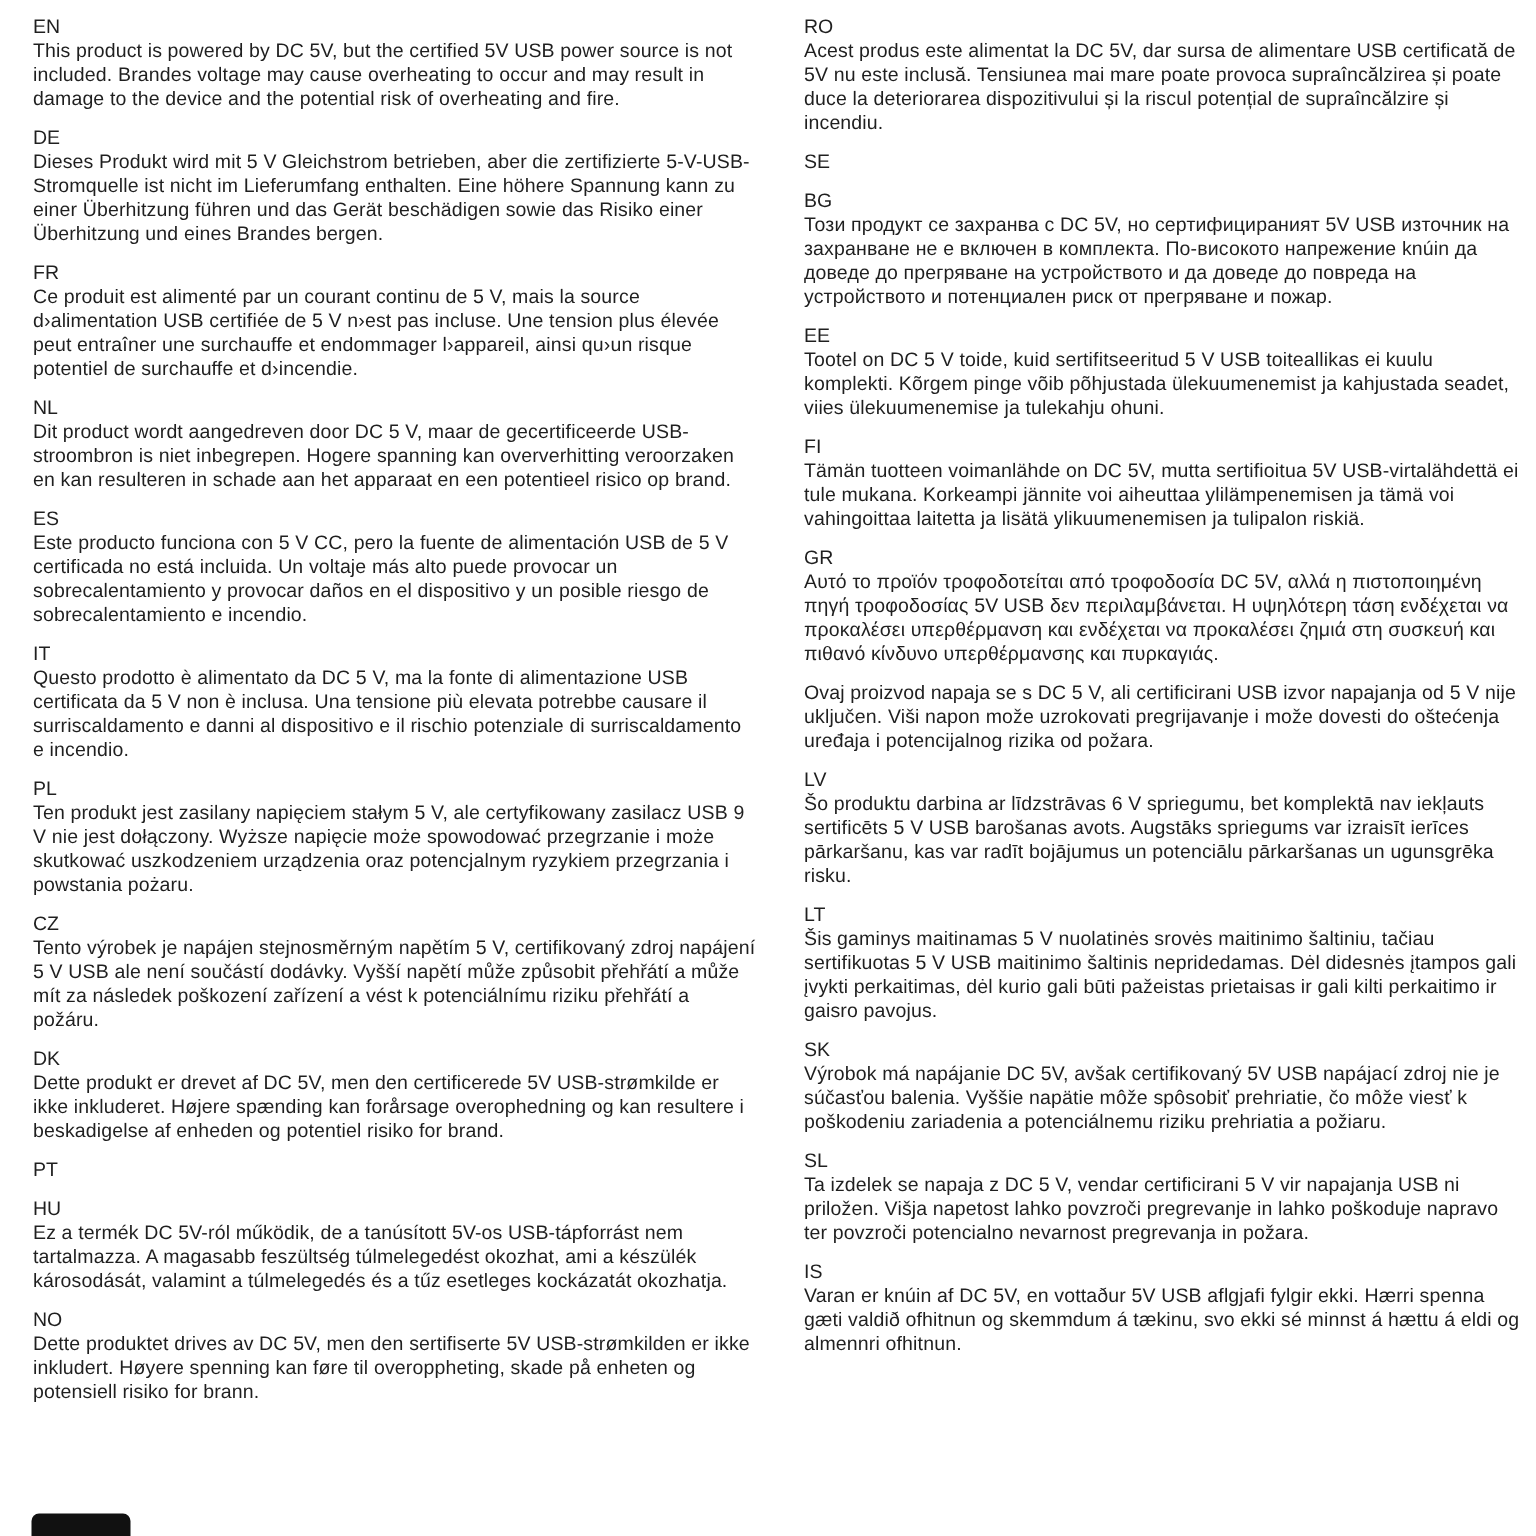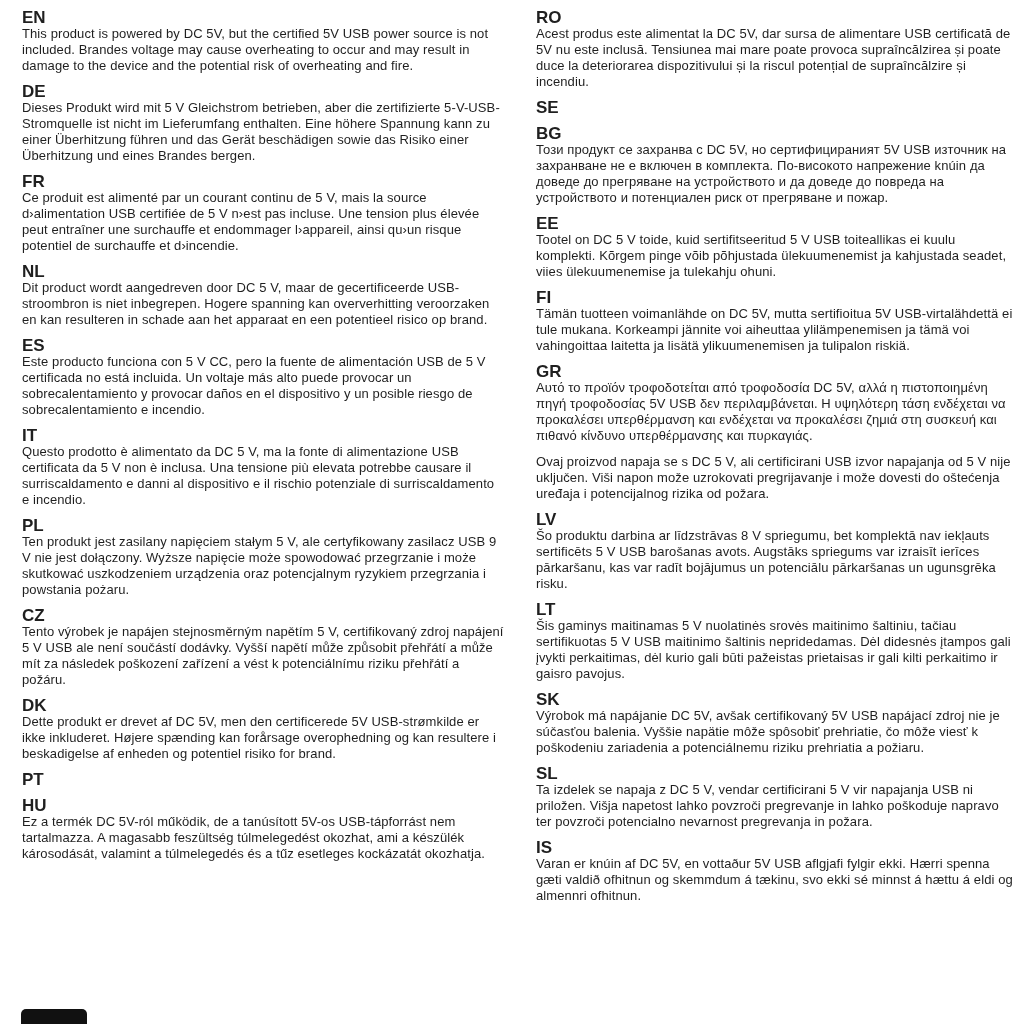--- a/index.html
+++ b/index.html
@@ -23,22 +23,22 @@
     box-sizing: border-box;
   }
   .col {
     width: 482px;
     flex: 0 0 482px;
   }
   .lang-section {
     margin: 0 0 10px 0;
   }
   .lang-code {
-    font-size: 17px;
-    font-weight: 700;
+    font-size: 13px;
+    font-weight: 400;
     line-height: 16px;
     margin: 0;
     padding: 0;
   }
   .lang-text {
     font-size: 13px;
     font-weight: 400;
     line-height: 16px;
     margin: 0;
     padding: 0;
@@ -106,20 +106,24 @@
 
   <section class="lang-section">
     <h2 class="lang-code">PT</h2>
   </section>
 
   <section class="lang-section">
     <h2 class="lang-code">HU</h2>
     <p class="lang-text">Ez a termék DC 5V-ról működik, de a tanúsított 5V-os USB-tápforrást nem tartalmazza. A magasabb feszültség túlmelegedést okozhat, ami a készülék károsodását, valamint a túlmelegedés és a tűz esetleges kockázatát okozhatja.</p>
   </section>
 
+  <section class="lang-section">
+    <h2 class="lang-code">NO</h2>
+    <p class="lang-text">Dette produktet drives av DC 5V, men den sertifiserte 5V USB-strømkilden er ikke inkludert. Høyere spenning kan føre til overoppheting, skade på enheten og potensiell risiko for brann.</p>
+  </section>
 </div>
   <div class="col">
   <section class="lang-section">
     <h2 class="lang-code">RO</h2>
     <p class="lang-text">Acest produs este alimentat la DC 5V, dar sursa de alimentare USB certificată de 5V nu este inclusă. Tensiunea mai mare poate provoca supraîncălzirea și poate duce la deteriorarea dispozitivului și la riscul potențial de supraîncălzire și incendiu.</p>
   </section>
 
   <section class="lang-section">
     <h2 class="lang-code">SE</h2>
   </section>
@@ -143,21 +147,21 @@
     <h2 class="lang-code">GR</h2>
     <p class="lang-text">Αυτό το προϊόν τροφοδοτείται από τροφοδοσία DC 5V, αλλά η πιστοποιημένη πηγή τροφοδοσίας 5V USB δεν περιλαμβάνεται. Η υψηλότερη τάση ενδέχεται να προκαλέσει υπερθέρμανση και ενδέχεται να προκαλέσει ζημιά στη συσκευή και πιθανό κίνδυνο υπερθέρμανσης και πυρκαγιάς.</p>
   </section>
 
   <section class="lang-section">
     <p class="lang-text">Ovaj proizvod napaja se s DC 5 V, ali certificirani USB izvor napajanja od 5 V nije uključen. Viši napon može uzrokovati pregrijavanje i može dovesti do oštećenja uređaja i potencijalnog rizika od požara.</p>
   </section>
 
   <section class="lang-section">
     <h2 class="lang-code">LV</h2>
-    <p class="lang-text">Šo produktu darbina ar līdzstrāvas 8 V spriegumu, bet komplektā nav iekļauts sertificēts 5 V USB barošanas avots. Augstāks spriegums var izraisīt ierīces pārkaršanu, kas var radīt bojājumus un potenciālu pārkaršanas un ugunsgrēka risku.</p>
+    <p class="lang-text">Šo produktu darbina ar līdzstrāvas 6 V spriegumu, bet komplektā nav iekļauts sertificēts 5 V USB barošanas avots. Augstāks spriegums var izraisīt ierīces pārkaršanu, kas var radīt bojājumus un potenciālu pārkaršanas un ugunsgrēka risku.</p>
   </section>
 
   <section class="lang-section">
     <h2 class="lang-code">LT</h2>
     <p class="lang-text">Šis gaminys maitinamas 5 V nuolatinės srovės maitinimo šaltiniu, tačiau sertifikuotas 5 V USB maitinimo šaltinis nepridedamas. Dėl didesnės įtampos gali įvykti perkaitimas, dėl kurio gali būti pažeistas prietaisas ir gali kilti perkaitimo ir gaisro pavojus.</p>
   </section>
 
   <section class="lang-section">
     <h2 class="lang-code">SK</h2>
     <p class="lang-text">Výrobok má napájanie DC 5V, avšak certifikovaný 5V USB napájací zdroj nie je súčasťou balenia. Vyššie napätie môže spôsobiť prehriatie, čo môže viesť k poškodeniu zariadenia a potenciálnemu riziku prehriatia a požiaru.</p>

